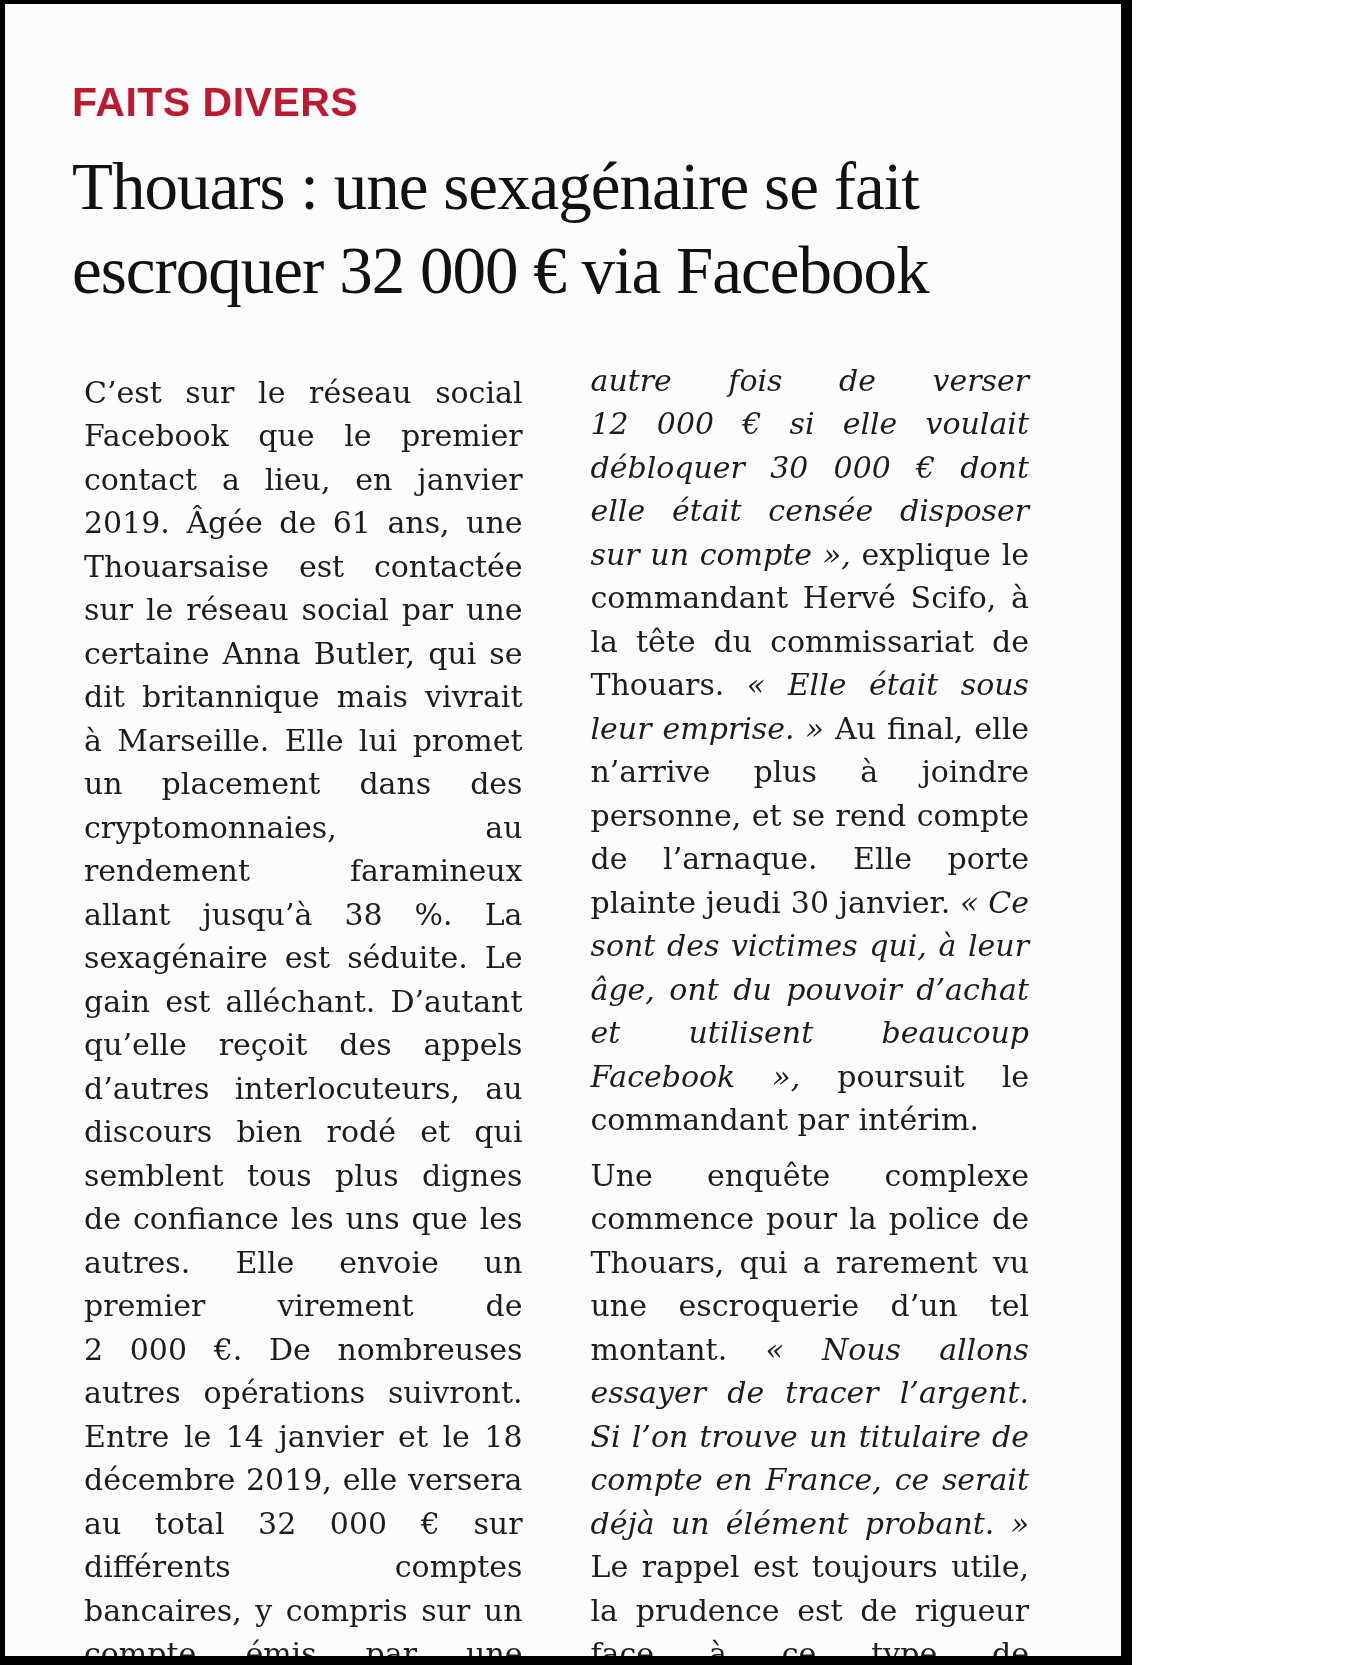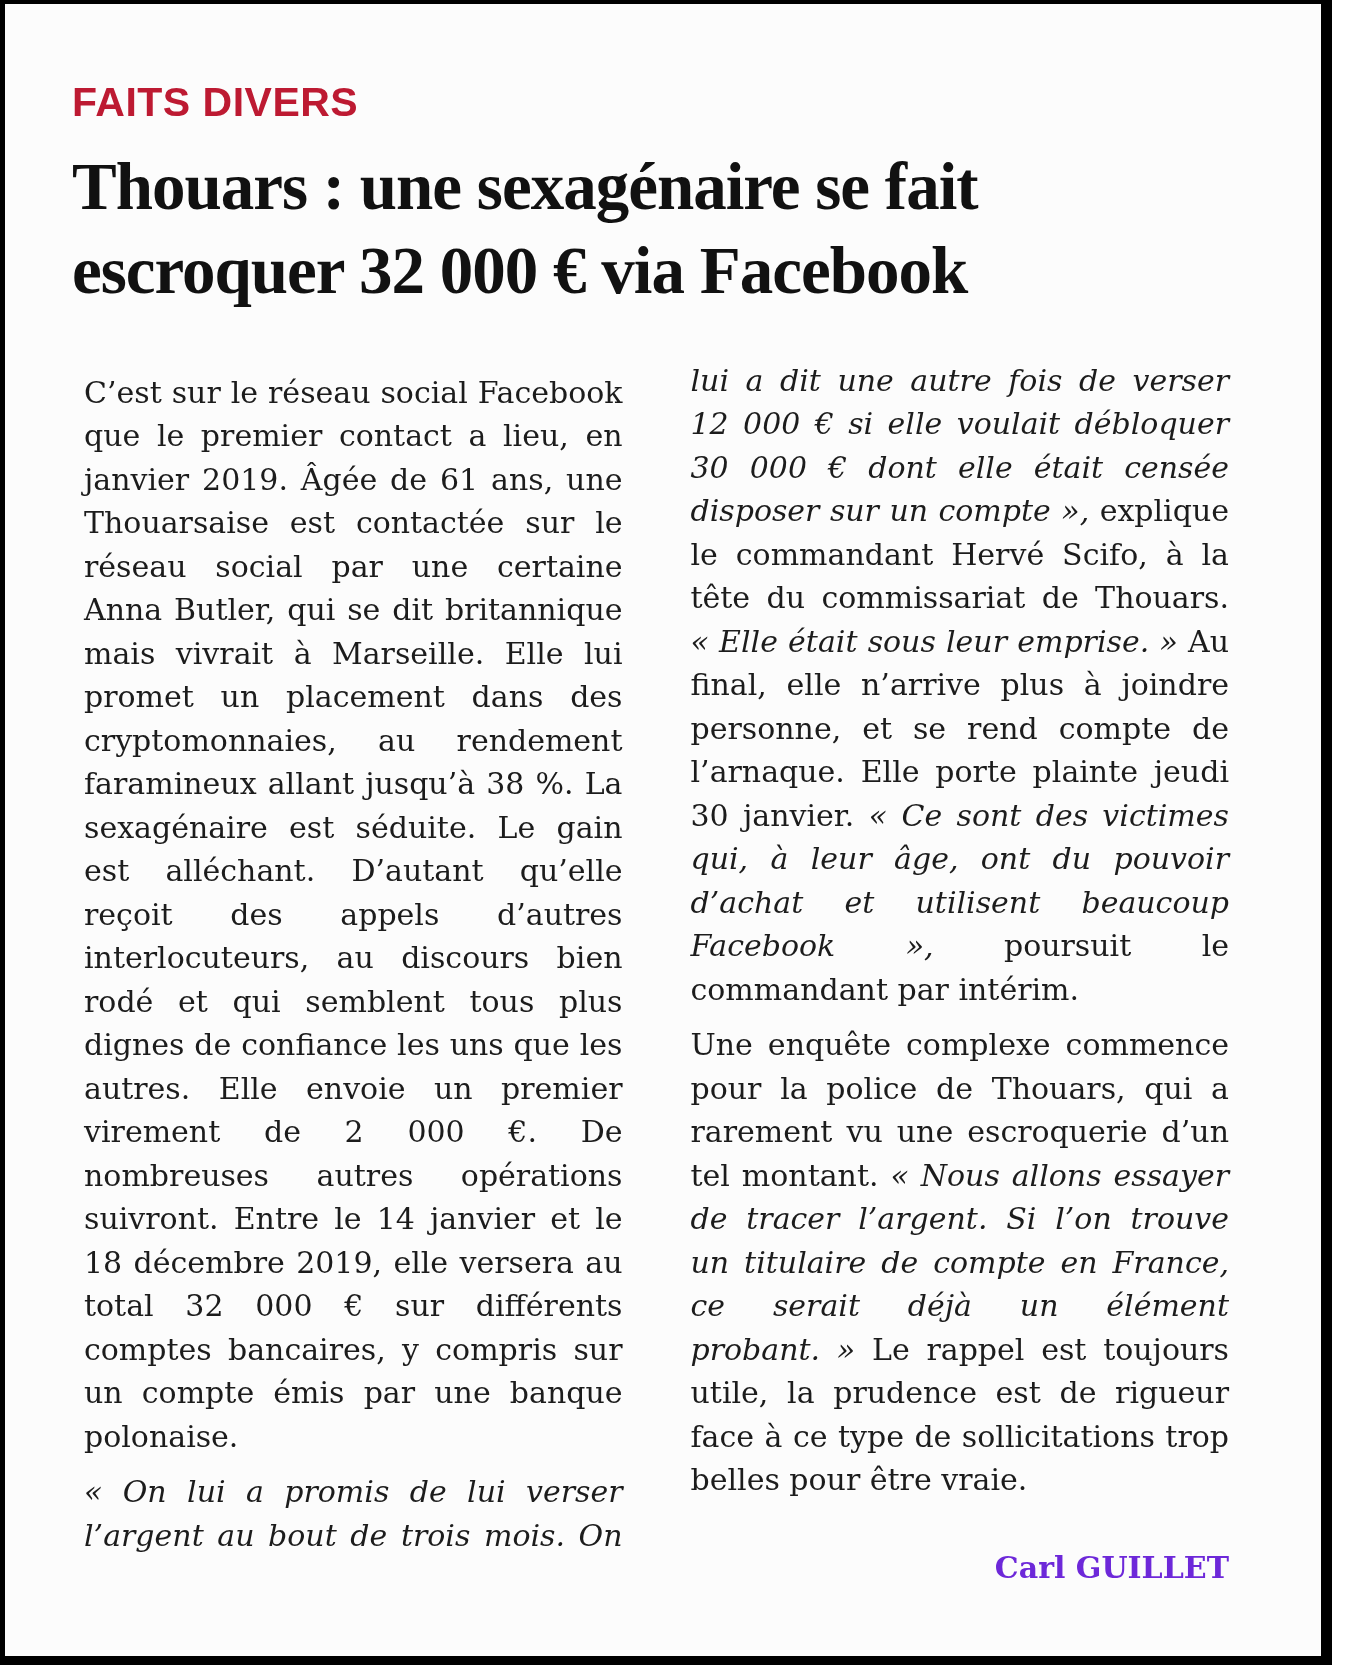--- a/index.html
+++ b/index.html
@@ -2,21 +2,21 @@
 <html lang="fr"><head>
 <meta charset="utf-8">
 <style>
   html, body {
     margin: 0;
     padding: 0;
     background: #ffffff;
   }
   .page {
     position: relative;
-    width: 1332px;
+    width: 1132px;
     height: 1665px;
     box-sizing: border-box;
     background: #fcfcfc;
     border: solid #000000;
     border-width: 4px 11px 9px 5px;
     padding: 78px 80px 0 67px;
     overflow: hidden;
     font-family: "DejaVu Serif", serif;
     color: #1c1c1c;
   }
@@ -24,21 +24,21 @@
     font-family: "Liberation Sans", sans-serif;
     font-weight: 700;
     font-size: 41px;
     line-height: 1;
     letter-spacing: 0.5px;
     color: #bd1a32;
     margin: 0 0 22px 0;
   }
   .headline {
     font-family: "Liberation Serif", serif;
-    font-weight: 700;
+    font-weight: 400;
     font-size: 67px;
     line-height: 1.25;
     letter-spacing: -1px;
     color: #111111;
     margin: 0 0 46px 0;
     max-width: 1130px;
   }
   .article-body {
     column-count: 2;
     column-gap: 44px;

